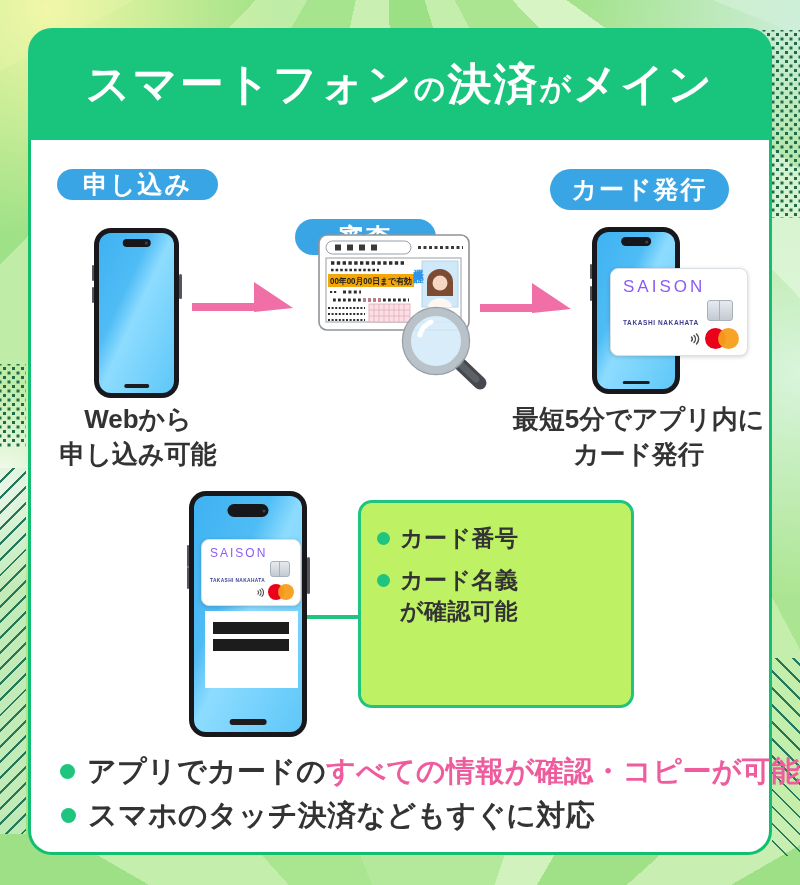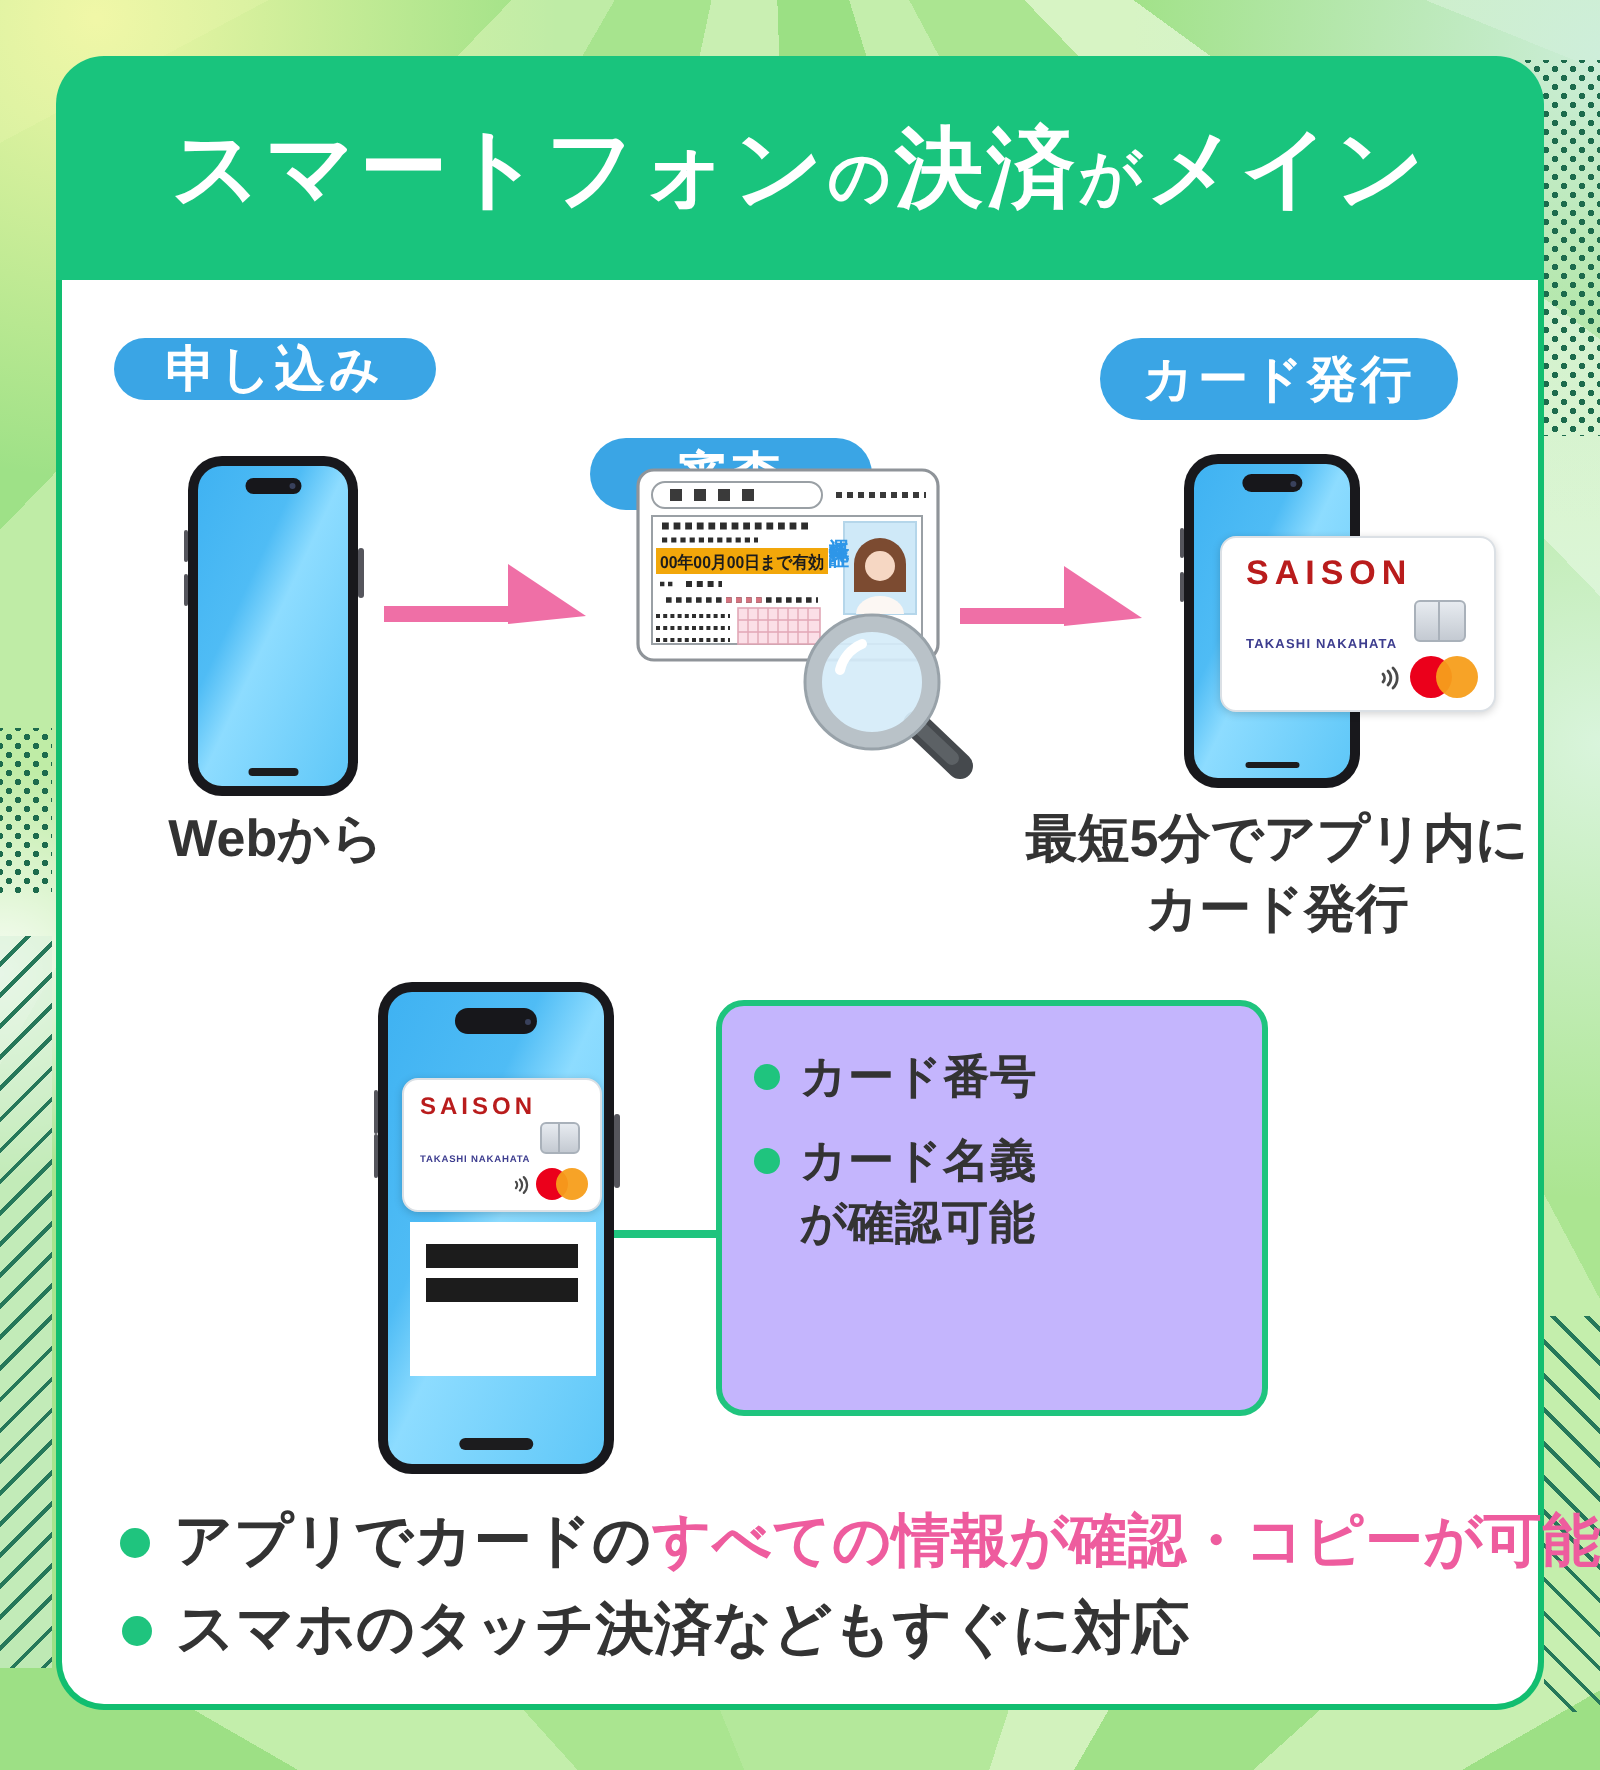--- a/index.html
+++ b/index.html
@@ -100,21 +100,21 @@
   .arrow2{left:449px;top:142px;}
   
   .license-wrap{position:absolute;left:286px;top:90px;width:180px;height:160px;}
   .license-vtext{
     position:absolute;left:94px;top:31px;height:64px;writing-mode:vertical-rl;
     font-size:10px;font-weight:700;color:#2E96E8;letter-spacing:1px;
   }
   
   .scard{position:absolute;background:#fff;border:1px solid #dbe0e5;border-radius:8px;
     box-shadow:0 1px 4px rgba(0,0,0,.18);z-index:5;}
-  .sc-logo{position:absolute;color:#b91c1c;font-weight:700;white-space:nowrap;}
+  .sc-logo{position:absolute;color:#8b5cf6;font-weight:400;white-space:nowrap;}
   .sc-name{position:absolute;color:#3D3D8F;font-weight:700;white-space:nowrap;}
   .sc-chip{position:absolute;background:linear-gradient(#e7ebf0,#c4cad2);
     border:1px solid #a9b1ba;border-radius:3px;}
   .sc-chip::after{content:"";position:absolute;left:45%;top:0;width:1px;height:100%;background:#a9b1ba;}
   .sc-nfc{position:absolute;}
   .sc-mc{position:absolute;display:flex;}
   .mc-red{border-radius:50%;background:#EB001B;}
   .mc-org{border-radius:50%;background:#F79E1B;opacity:.95;}
   .scard-lg{left:579px;top:128px;width:136px;height:86px;}
   .scard-lg .sc-logo{left:12px;top:8px;font-size:17px;letter-spacing:3px;}
@@ -133,21 +133,21 @@
   .scard-sm .mc-red,.scard-sm .mc-org{width:16px;height:16px;}
   .scard-sm .mc-org{margin-left:-6px;}
   
   .numbox{position:absolute;left:11px;top:115px;width:93px;height:77px;background:#fff;}
   .numbar{position:absolute;left:8px;width:76px;height:12px;background:#1c1c1c;}
   .numbar1{top:11px;} .numbar2{top:28px;}
   
   .connector{position:absolute;left:276px;top:475px;width:53px;height:4px;background:#1FC47E;}
   .infobox{
     position:absolute;left:327px;top:360px;width:276px;height:208px;box-sizing:border-box;
-    background:#c4b5fd;border:3px solid #1FC47E;border-radius:14px;padding:20px 14px 0 16px;
+    background:#bef264;border:3px solid #1FC47E;border-radius:14px;padding:20px 14px 0 16px;
   }
   .ib-item{display:flex;gap:10px;margin-bottom:11px;}
   .ib-dot{flex:none;width:13px;height:13px;border-radius:50%;background:#1FC47E;margin-top:9px;}
   .ib-text{font-size:23px;line-height:31px;color:#333;font-weight:600;white-space:pre-line;letter-spacing:.5px;}
   
   .note{position:absolute;display:flex;gap:12px;align-items:flex-start;width:700px;}
   .note1{left:29px;top:614px;}
   .note2{left:30px;top:658px;text-align:right;}
   .note-dot{flex:none;width:15px;height:15px;border-radius:50%;background:#1FC47E;margin-top:10px;}
   .note-text{font-size:29px;line-height:35px;color:#333;font-weight:600;letter-spacing:.3px;white-space:nowrap;}
@@ -182,20 +182,21 @@
       </div>
 
     <div class="phone phone1">
       <div class="screen">
         <div class="island"></div>
         <div class="homebar"></div>
       </div>
     </div>
     <div class="caption caption1">
       <div>Webから</div>
+      <div>申し込み可能</div>
     </div>
 
     <svg class="arrow arrow1" width="102" height="32" viewBox="0 0 102 32">
       <path d="M0 22 H62 V1 L101 27 L62 31 V30 H0 Z" fill="#EF6FA6"></path>
     </svg>
 
     <div class="license-wrap">
       <svg width="180" height="160" viewBox="0 0 180 160">
         <rect x="2" y="5" width="150" height="95" rx="8" fill="#ffffff" stroke="#8f9499" stroke-width="1.6"></rect>
         <rect x="9" y="11" width="85" height="13" rx="6.5" fill="#fff" stroke="#9aa0a5"></rect>

